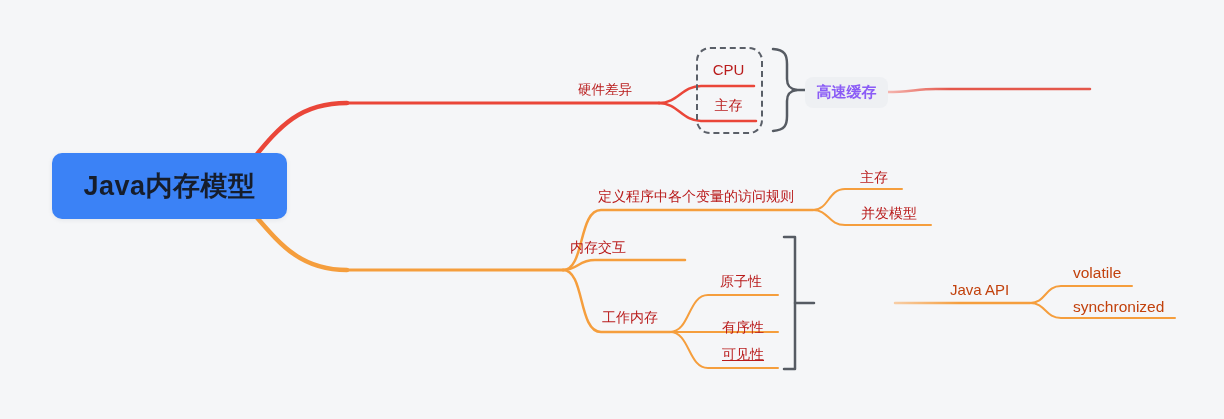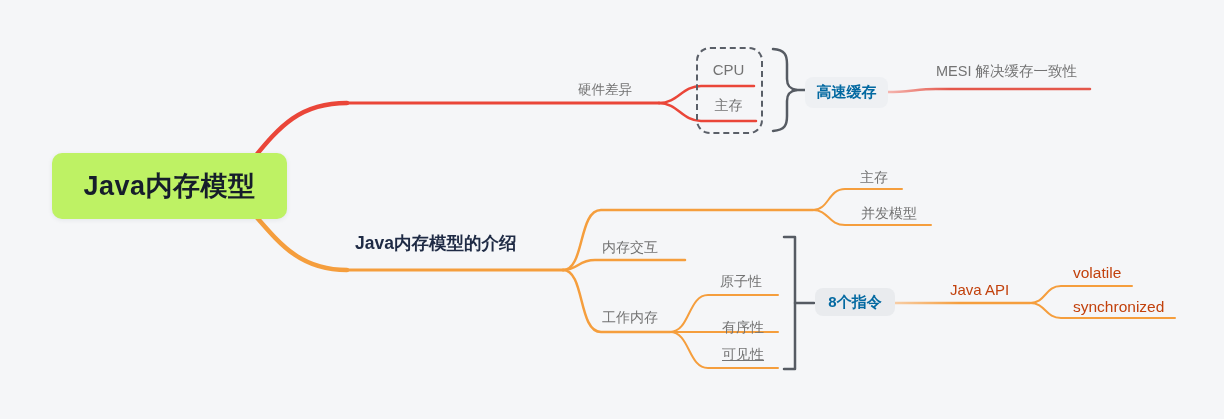--- a/index.html
+++ b/index.html
@@ -9,50 +9,50 @@
   }
   #canvas{
     position:relative;
     width:1224px;height:419px;
     background:#f5f6f8;
     overflow:hidden;
   }
   #wires{position:absolute;left:0;top:0;width:1224px;height:419px;}
   .label{
     position:absolute;
-    color:#737373;
+    color:#b91c1c;
     font-size:14px;
     white-space:nowrap;
     cursor:default;
   }
   .label.small{font-size:13.5px;}
   .label.latin{font-size:15.5px;color:#c2410c;}
   .branch-heading{
     position:absolute;
     font-weight:bold;
     font-size:17.5px;
     color:#1f2b45;
     white-space:nowrap;
   }
   .root-node{
     position:absolute;
     left:52px;top:153px;width:235px;height:66px;
-    background:#bef264;
+    background:#3b82f6;
     border-radius:10px;
     box-shadow:0 1px 5px rgba(30,40,70,.08);
     display:flex;align-items:center;justify-content:center;
     font-weight:bold;font-size:27px;letter-spacing:.5px;
     color:#161d2b;
     white-space:nowrap;
   }
   .pill{
     position:absolute;
     border-radius:8px;
     display:flex;align-items:center;justify-content:center;
-    font-weight:bold;font-size:15px;color:#0369a1;
+    font-weight:bold;font-size:15px;color:#8b5cf6;
     white-space:nowrap;
   }
   .pill.cache{left:805px;top:77px;width:83px;height:31px;background:#eef0f3;}
   .pill.instr{left:815px;top:288px;width:80px;height:28px;background:#e9ebee;}
   .dashed-group{
     position:absolute;
     left:696px;top:47px;width:63px;height:83px;
     border:2px dashed #5a5f68;
     border-radius:14px;
   }
@@ -104,32 +104,30 @@
 
   <div class="root-node">Java内存模型</div>
 
   <div class="label small" style="left:578px;top:81px;">硬件差异</div>
 
   <div class="dashed-group"></div>
   <div class="label center" style="left:697px;top:61px;width:63px;font-size:15px;">CPU</div>
   <div class="label center" style="left:697px;top:97px;width:63px;">主存</div>
 
   <div class="pill cache">高速缓存</div>
-  <div class="label" style="left:936px;top:62px;font-size:14.5px;">MESI 解决缓存一致性</div>
 
-  <div class="branch-heading" style="left:355px;top:231px;">Java内存模型的介绍</div>
 
+  <div class="label" style="left:598px;top:188px;">定义程序中各个变量的访问规则</div>
   <div class="label" style="left:860px;top:169px;">主存</div>
   <div class="label" style="left:861px;top:205px;">并发模型</div>
 
-  <div class="label" style="left:602px;top:239px;">内存交互</div>
+  <div class="label" style="left:570px;top:239px;">内存交互</div>
 
   <div class="label" style="left:602px;top:309px;">工作内存</div>
   <div class="label" style="left:720px;top:273px;">原子性</div>
   <div class="label" style="left:722px;top:319px;">有序性</div>
   <div class="label" style="left:722px;top:346px;text-decoration:underline;">可见性</div>
 
-  <div class="pill instr">8个指令</div>
   <div class="label latin" style="left:950px;top:281px;font-size:15px;text-align:right;">Java API</div>
   <div class="label latin" style="left:1073px;top:264px;">volatile</div>
   <div class="label latin" style="left:1073px;top:298px;">synchronized</div>
 
 </div>
 
 </body></html>

